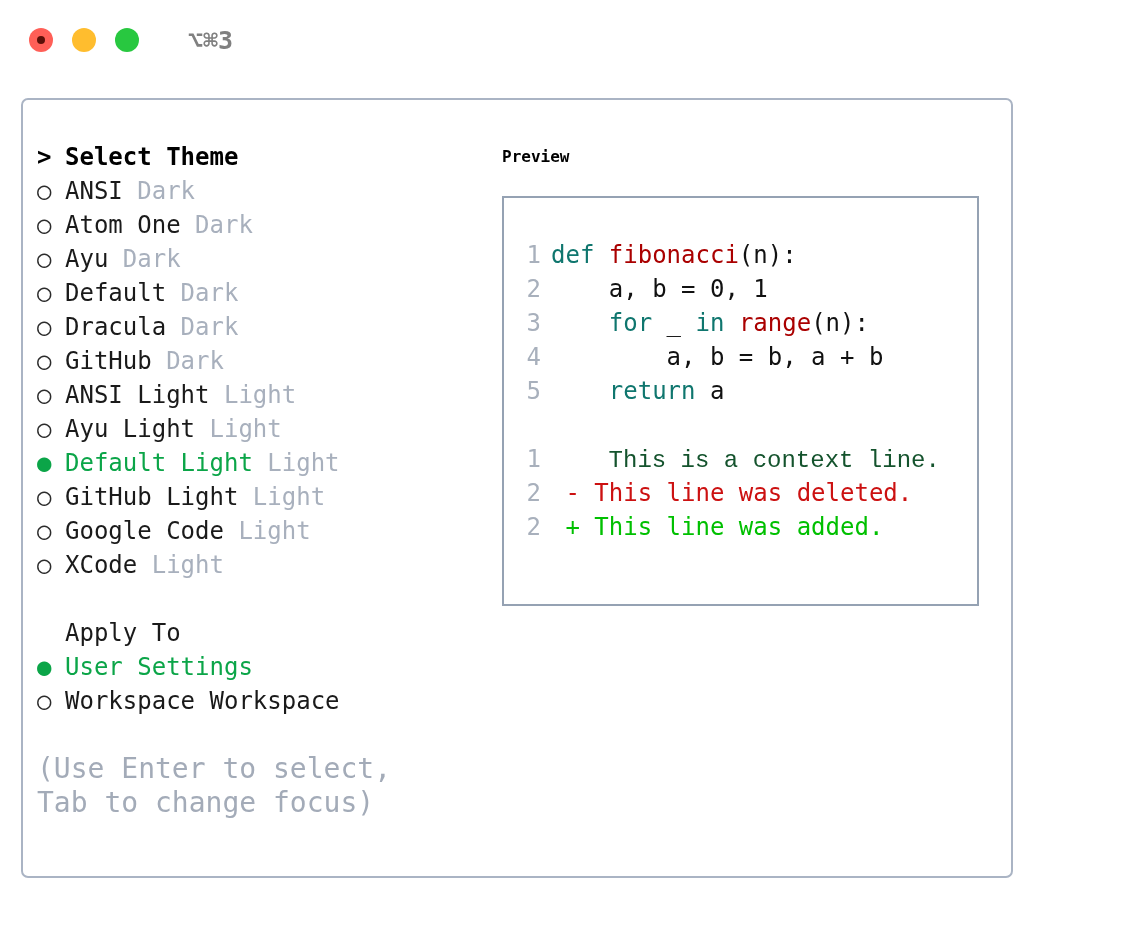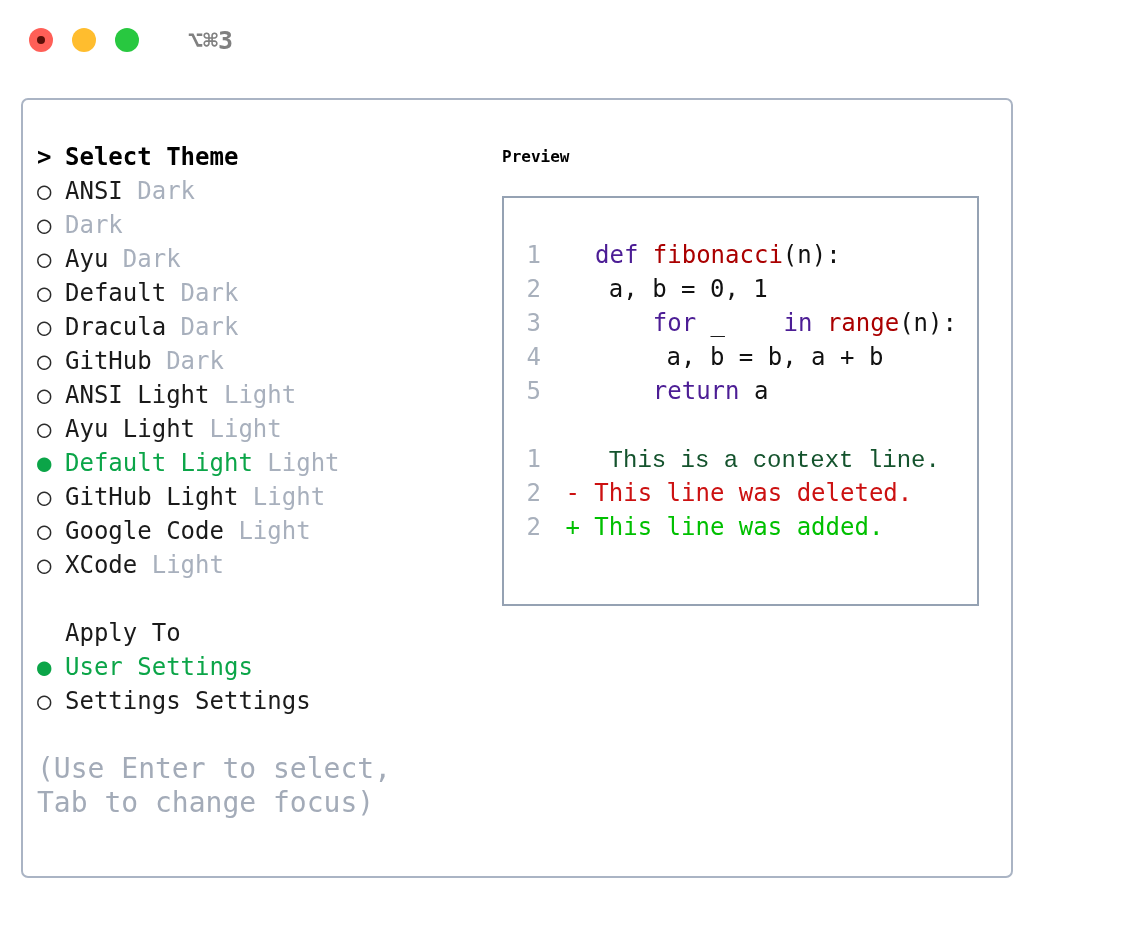--- a/index.html
+++ b/index.html
@@ -186,21 +186,21 @@
   .lineno {
     display: inline-block;
     width: 26px;
     flex: 0 0 26px;
     text-align: right;
     color: #a8b0bc;
     line-height: 34px;
     margin-right: 10px;
   }
   .code-text { line-height: 34px; white-space: pre; }
-  .tok-kw   { color: #4c1d95; margin-left: 44px; }
+  .tok-kw   { color: #0f766e; }
   .tok-fn   { color: #aa0000; }
   .tok-txt  { color: #111111; }
   .diff-gap { height: 34px; }
   .diff-ctx { color: #14532d; font-family: Liberation Mono, monospace; }
   .diff-del { color: #cc1111; }
   .diff-add { color: #00c000; }
 </style>
 </head>
 <body>
 
@@ -220,21 +220,21 @@
 
       <div class="left-col">
 
         <div class="row header">
           <span class="marker caret">&gt;</span>
           <span class="row-label">Select Theme</span>
         </div>
 
         <div id="theme-list">
             <div class="row"><span class="marker unsel">○</span><span class="row-label">ANSI </span><span class="variant">Dark</span></div>
-            <div class="row"><span class="marker unsel">○</span><span class="variant">Dark</span></div>
+            <div class="row"><span class="marker unsel">○</span><span class="row-label">Atom One </span><span class="variant">Dark</span></div>
             <div class="row"><span class="marker unsel">○</span><span class="row-label">Ayu </span><span class="variant">Dark</span></div>
             <div class="row"><span class="marker unsel">○</span><span class="row-label">Default </span><span class="variant">Dark</span></div>
             <div class="row"><span class="marker unsel">○</span><span class="row-label">Dracula </span><span class="variant">Dark</span></div>
             <div class="row"><span class="marker unsel">○</span><span class="row-label">GitHub </span><span class="variant">Dark</span></div>
             <div class="row"><span class="marker unsel">○</span><span class="row-label">ANSI Light </span><span class="variant">Light</span></div>
             <div class="row"><span class="marker unsel">○</span><span class="row-label">Ayu Light </span><span class="variant">Light</span></div>
             <div class="row selected"><span class="marker sel">●</span><span class="row-label">Default Light </span><span class="variant">Light</span></div>
             <div class="row"><span class="marker unsel">○</span><span class="row-label">GitHub Light </span><span class="variant">Light</span></div>
             <div class="row"><span class="marker unsel">○</span><span class="row-label">Google Code </span><span class="variant">Light</span></div>
             <div class="row"><span class="marker unsel">○</span><span class="row-label">XCode </span><span class="variant">Light</span></div>
@@ -242,21 +242,21 @@
 
         <div class="spacer-sm"></div>
 
         <div class="row plain">
           <span class="marker unsel">○</span>
           <span class="row-label">Apply To</span>
         </div>
 
         <div id="apply-list">
             <div class="row selected"><span class="marker sel">●</span><span class="row-label">User Settings</span></div>
-            <div class="row"><span class="marker unsel">○</span><span class="row-label">Settings Settings</span></div>
+            <div class="row"><span class="marker unsel">○</span><span class="row-label">Workspace Workspace</span></div>
           </div>
 
         <div class="hint">(Use Enter to select, Tab to change focus)</div>
       </div>
 
       <div class="right-col">
         <div class="preview-title">Preview</div>
 
         <div class="preview-box">
           <div class="code" id="code-block"><div class="code-line"><span class="lineno">1</span><span class="code-text"><span class="tok-kw">def </span><span class="tok-fn">fibonacci</span><span class="tok-txt">(n):</span></span></div><div class="code-line"><span class="lineno">2</span><span class="code-text"><span class="tok-txt">    a, b = 0, 1</span></span></div><div class="code-line"><span class="lineno">3</span><span class="code-text"><span class="tok-txt">    </span><span class="tok-kw">for</span><span class="tok-txt"> _ </span><span class="tok-kw">in</span><span class="tok-txt"> </span><span class="tok-fn">range</span><span class="tok-txt">(n):</span></span></div><div class="code-line"><span class="lineno">4</span><span class="code-text"><span class="tok-txt">        a, b = b, a + b</span></span></div><div class="code-line"><span class="lineno">5</span><span class="code-text"><span class="tok-txt">    </span><span class="tok-kw">return</span><span class="tok-txt"> a</span></span></div><div class="diff-gap"></div><div class="code-line"><span class="lineno">1</span><span class="code-text diff-ctx">    This is a context line.</span></div><div class="code-line"><span class="lineno">2</span><span class="code-text diff-del"> - This line was deleted.</span></div><div class="code-line"><span class="lineno">2</span><span class="code-text diff-add"> + This line was added.</span></div></div>

